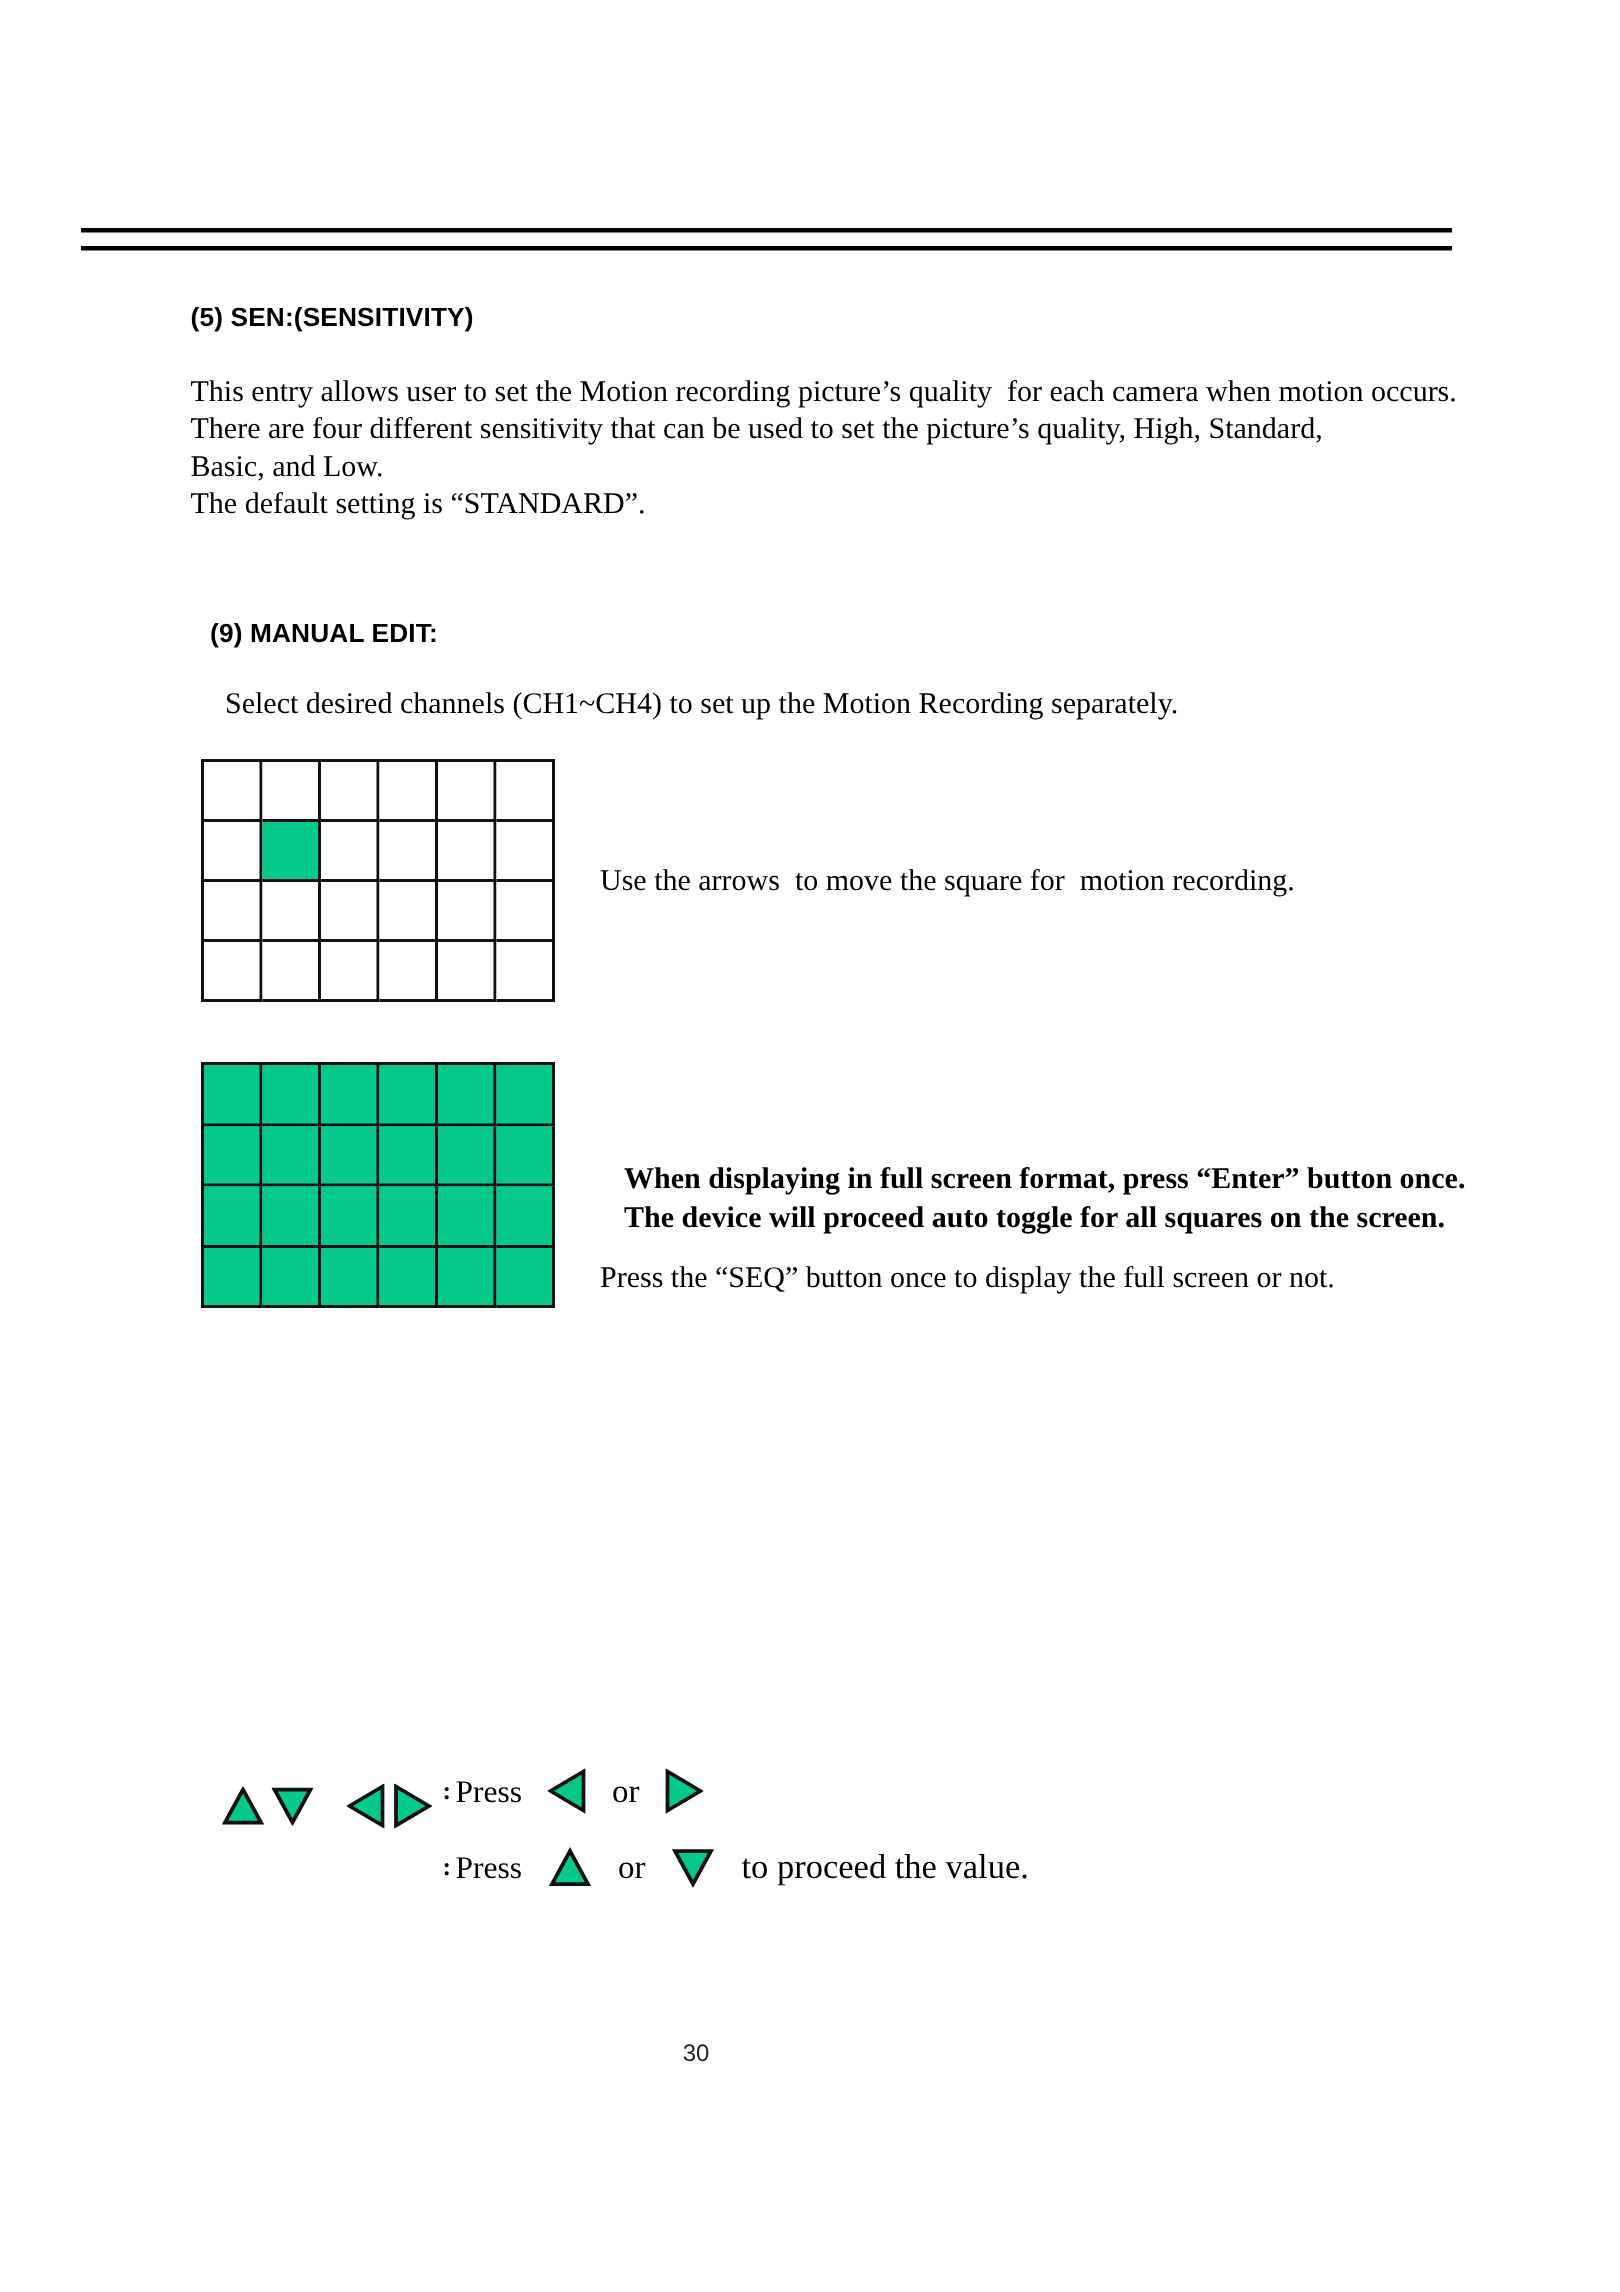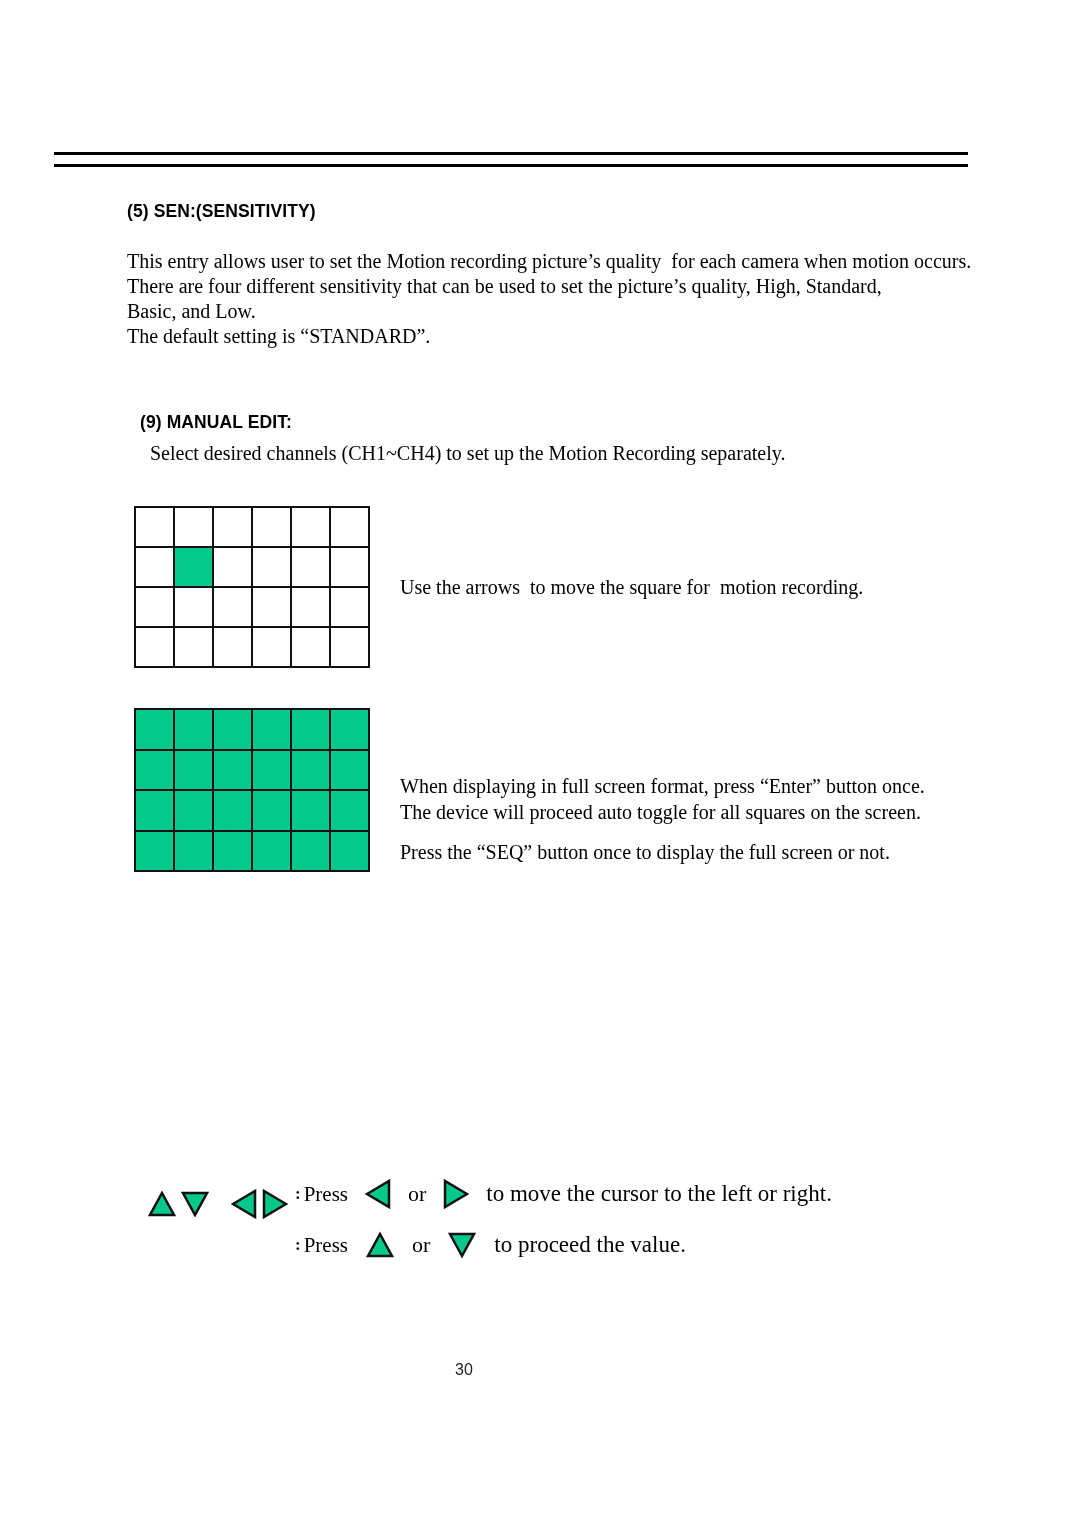--- a/index.html
+++ b/index.html
@@ -43,23 +43,23 @@
   #head-edit { left: 140px; top: 412px; }
 
   .para {
     position: absolute;
     font-family: "Liberation Serif", serif;
     font-size: 20px;
     line-height: 25px;
     white-space: pre;
   }
   #para-sen { left: 127px; top: 249px; }
-  #para-edit-intro { left: 150px; top: 441px; }
+  #para-edit-intro { left: 150px; top: 457px; }
   #txt-arrows { left: 400px; top: 535px; margin-top: 40px; }
-  #txt-fullscreen { left: 400px; top: 773px; line-height: 26px; }
+  #txt-fullscreen { left: 416px; top: 773px; line-height: 26px; font-weight: bold; }
   #txt-seq { left: 400px; top: 840px; text-align: center; }
 
   
   .grid {
     position: absolute;
     display: grid;
     grid-template-columns: repeat(6, 1fr);
     grid-template-rows: repeat(4, 1fr);
     border-top: 2px solid #111;
     border-left: 2px solid #111;
@@ -231,21 +231,20 @@
   <svg class="tri" width="26" height="32" viewBox="0 0 26 32">
     <polygon points="2,16 24,3 24,29" fill="#05C98A" stroke="#111" stroke-width="2.5"></polygon>
   </svg>
   <span class="sp14"></span>
   <span class="lg-or">or</span>
   <span class="sp14"></span>
   <svg class="tri" width="26" height="32" viewBox="0 0 26 32">
     <polygon points="24,16 2,3 2,29" fill="#05C98A" stroke="#111" stroke-width="2.5"></polygon>
   </svg>
   <span class="sp14"></span>
-  <span class="lg-tail">to move the cursor to the left or right.</span>
 </div>
 
 <div class="legend-line" id="legend-line-2">
   <span class="lg-colon">:</span>
   <span class="lg-press">Press</span>
   <span class="sp14"></span>
   <svg class="tri" width="30" height="28" viewBox="0 0 30 28">
     <polygon points="15,3 27,25 3,25" fill="#05C98A" stroke="#111" stroke-width="2.5"></polygon>
   </svg>
   <span class="sp14"></span>

